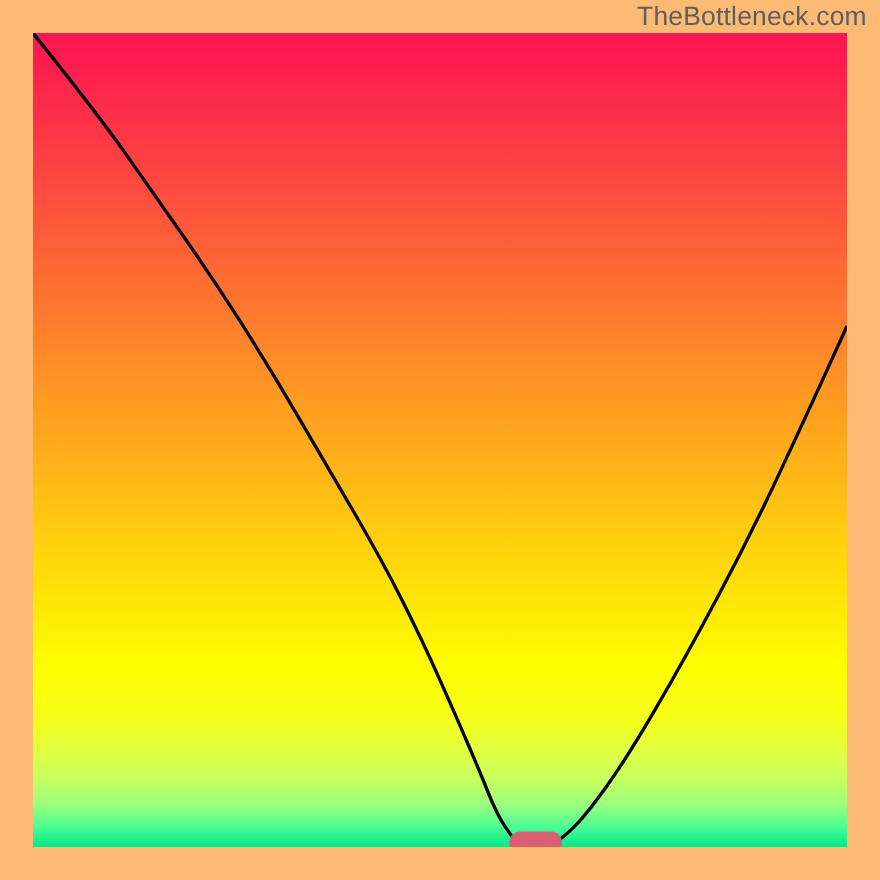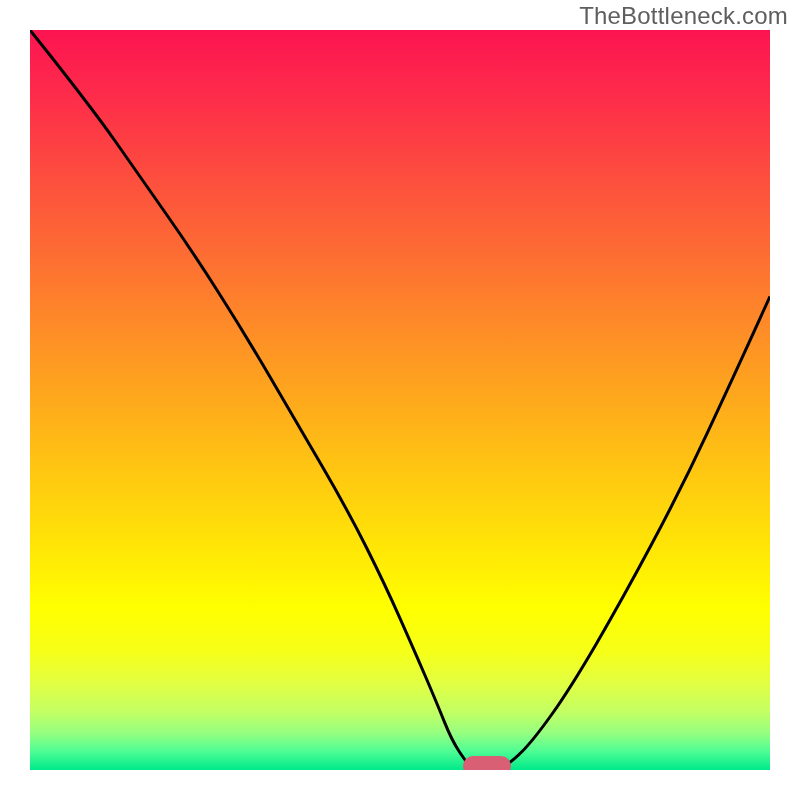--- a/index.html
+++ b/index.html
@@ -8,21 +8,21 @@
     width: 800px;
     height: 800px;
     overflow: hidden;
     background: #000;
     font-family: Arial, Helvetica, sans-serif;
   }
   .frame {
     position: relative;
     width: 800px;
     height: 800px;
-    background: #ffffff;
+    background: #fdba74;
   }
   .watermark {
     position: absolute;
     top: 2px;
     right: 12px;
     color: #5e5e5e;
     font-size: 24px;
     font-weight: 500;
     letter-spacing: 0.2px;
     z-index: 5;

